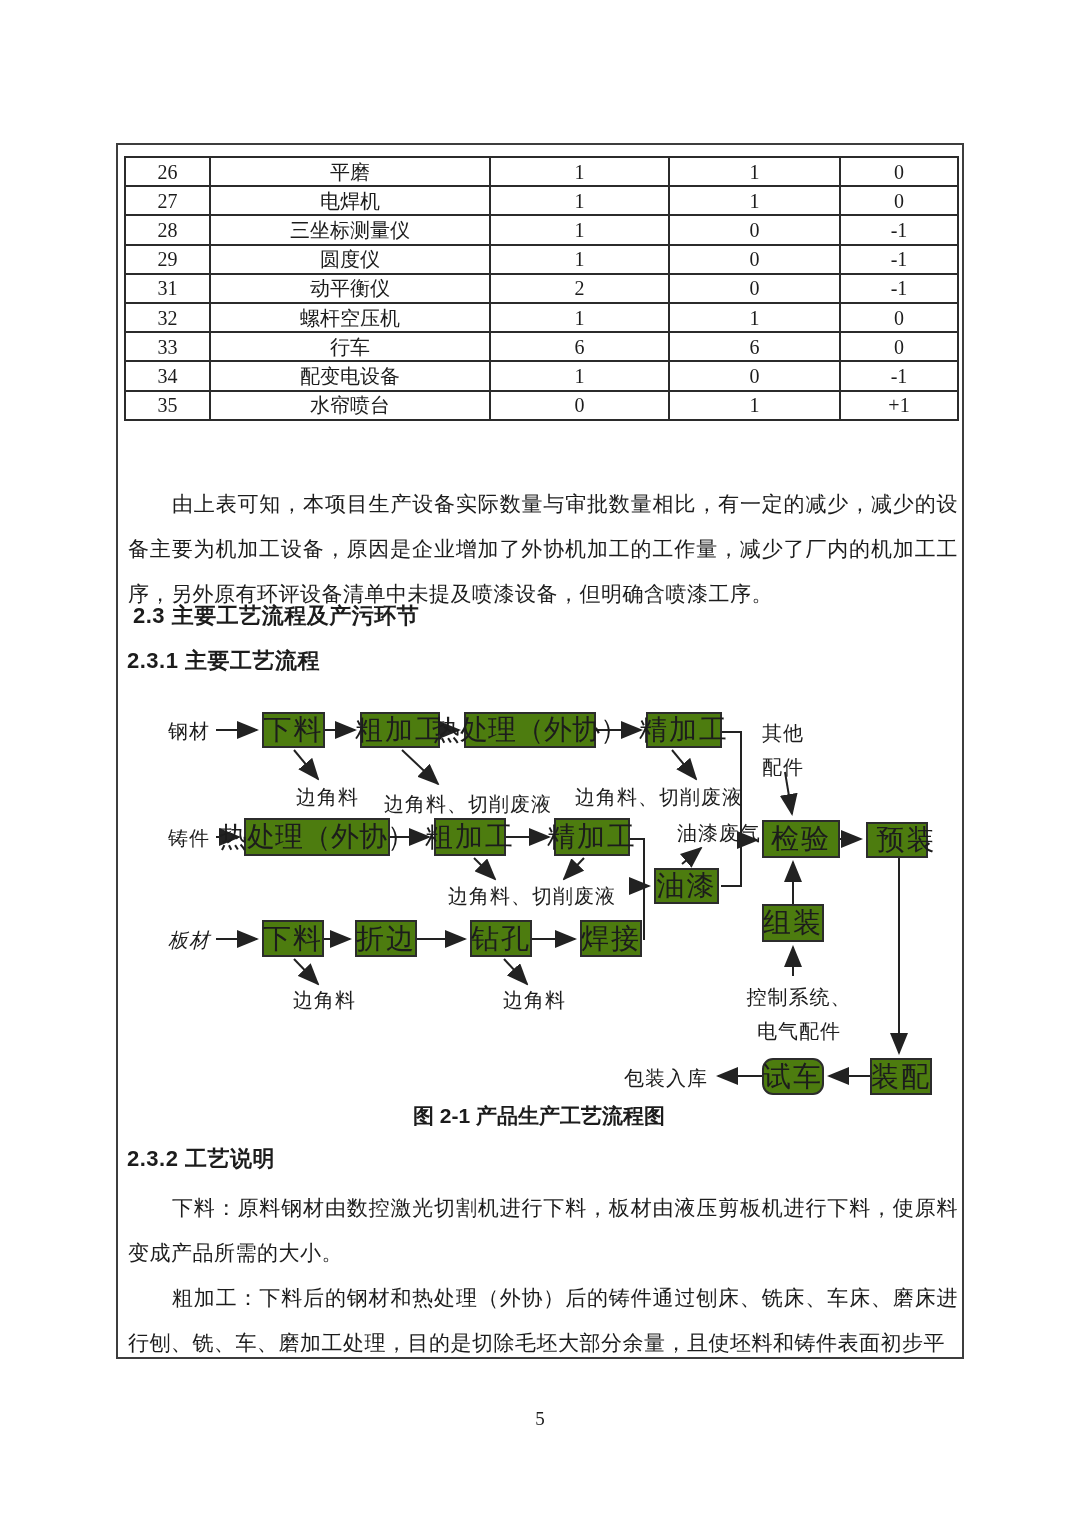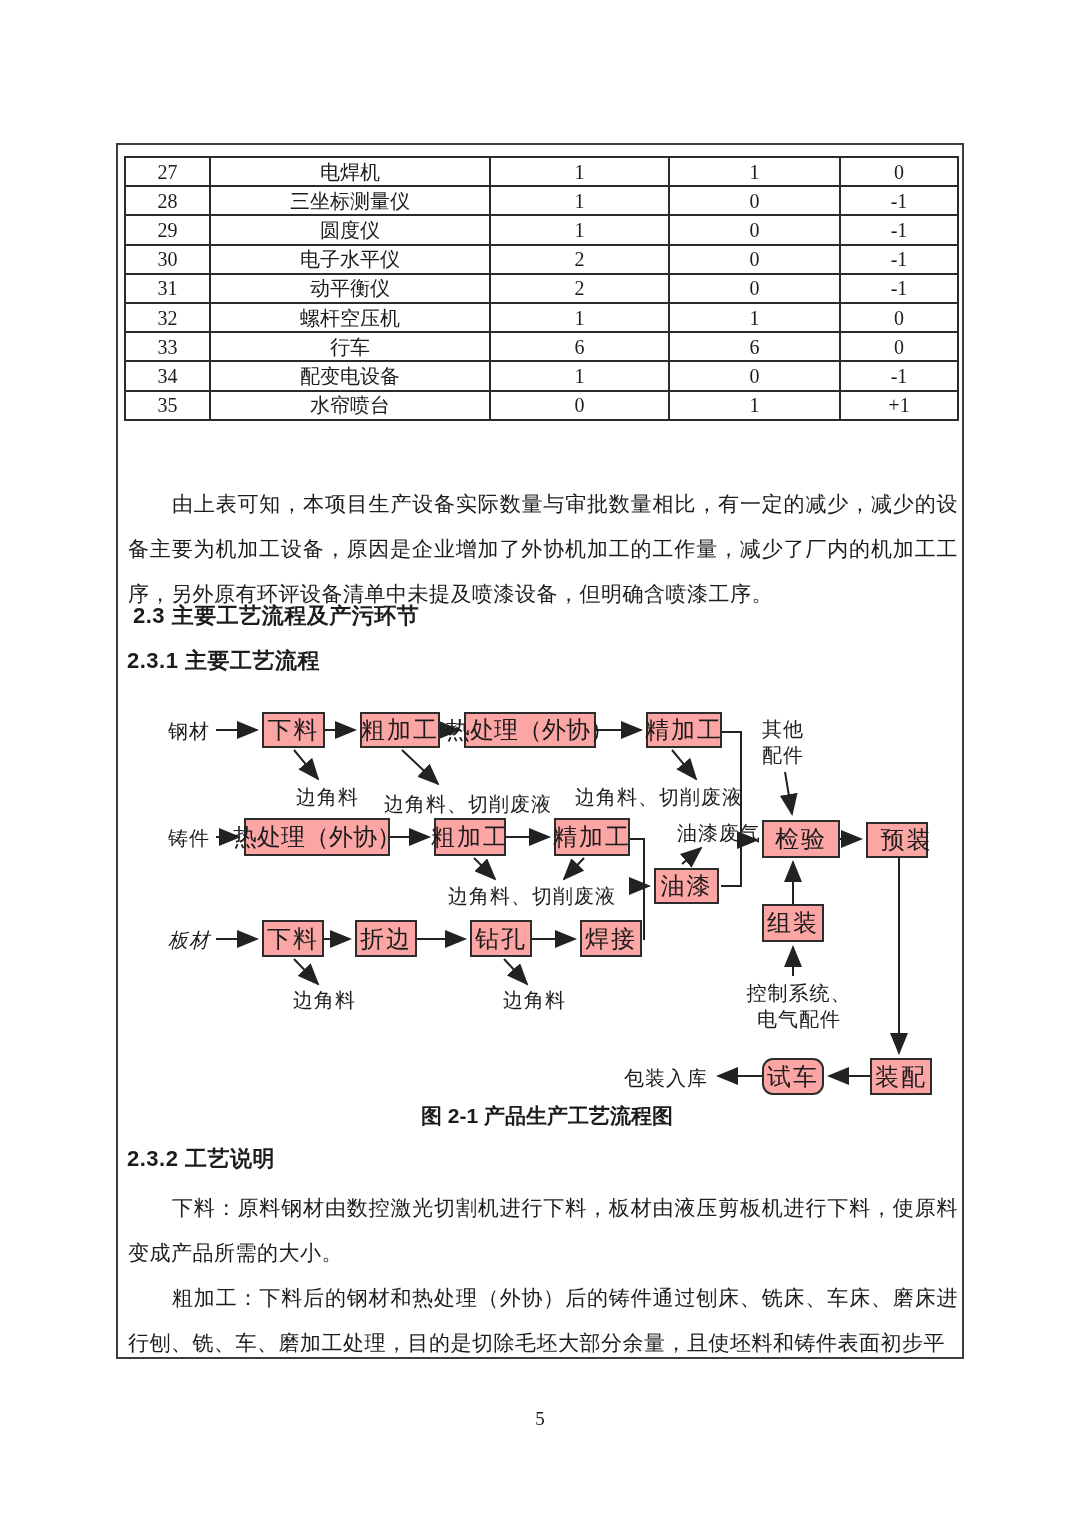--- a/index.html
+++ b/index.html
@@ -17,68 +17,68 @@
         text-align:justify;letter-spacing:0.5px;}
   .indent{text-indent:44px;}
   .heading{position:absolute;left:127px;font-family:"Liberation Sans", sans-serif;
         font-weight:bold;font-size:22px;letter-spacing:0.5px;}
   .caption{position:absolute;left:116px;width:846px;text-align:center;
         font-family:"Liberation Sans", sans-serif;font-weight:bold;font-size:21px;}
   .pagenum{position:absolute;left:0;top:1408px;width:1080px;text-align:center;font-size:19px;}
   
   .flow{position:absolute;left:122px;top:700px;width:845px;height:400px;}
   .flow svg{position:absolute;left:0;top:0;}
-  .fbox{position:absolute;border:2px solid #2c2c2c;background:#fca5a5;display:flex;
-        align-items:center;justify-content:center;font-size:24px;letter-spacing:2px;
+  .fbox{position:absolute;border:2px solid #2c2c2c;background:#4d7c0f;display:flex;
+        align-items:center;justify-content:center;font-size:28px;letter-spacing:2px;
         box-sizing:border-box;white-space:nowrap;}
   .fbox.tight{letter-spacing:0;}
   .flabel{position:absolute;font-size:20px;letter-spacing:1px;white-space:nowrap;}
   .fmulti{position:absolute;font-size:20px;letter-spacing:1px;white-space:pre-line;
-        line-height:26px;}
+        line-height:34px;}
 </style>
 </head>
 <body>
 
 <div class="page">
   <div class="border-box"></div>
 
   <table class="equip">
     <colgroup>
       <col style="width:85px">
         <col style="width:280px">
         <col style="width:179px">
       <col style="width:171px">
         <col style="width:118px">
     </colgroup>
     <tbody>
       <tr>
+        <td>26</td>
+        <td>平磨</td>
+        <td>1</td>
+        <td>1</td>
+        <td>0</td>
+      </tr>
+      <tr>
         <td>27</td>
         <td>电焊机</td>
         <td>1</td>
         <td>1</td>
         <td>0</td>
       </tr>
       <tr>
         <td>28</td>
         <td>三坐标测量仪</td>
         <td>1</td>
         <td>0</td>
         <td>-1</td>
       </tr>
       <tr>
         <td>29</td>
         <td>圆度仪</td>
         <td>1</td>
-        <td>0</td>
-        <td>-1</td>
-      </tr>
-      <tr>
-        <td>30</td>
-        <td>电子水平仪</td>
-        <td>2</td>
         <td>0</td>
         <td>-1</td>
       </tr>
       <tr>
         <td>31</td>
         <td>动平衡仪</td>
         <td>2</td>
         <td>0</td>
         <td>-1</td>
       </tr>
@@ -195,21 +195,21 @@
     <div class="flabel" style="left:171px;top:287px;">边角料</div>
     <div class="flabel" style="left:381px;top:287px;">边角料</div>
     <div class="fmulti" style="left:618px;top:280px;width:118px;text-align:center;">控制系统、
 电气配件</div>
 
     <div class="flabel" style="left:502px;top:365px;">包装入库</div>
     <div class="fbox" style="left:640px;top:358px;width:62px;height:37px;border-radius:11px;">试车</div>
     <div class="fbox" style="left:748px;top:358px;width:62px;height:37px;">装配</div>
   </div>
 
-  <div class="caption" style="top:1102px;margin-left:8px;">图 2-1  产品生产工艺流程图</div>
+  <div class="caption" style="top:1102px;">图 2-1  产品生产工艺流程图</div>
 
   <div class="heading" style="top:1144px;">2.3.2 工艺说明</div>
 
   <div class="para indent" style="top:1186px;">下料：原料钢材由数控激光切割机进行下料，板材由液压剪板机进行下料，使原料变成产品所需的大小。</div>
   <div class="para indent" style="top:1276px;">粗加工：下料后的钢材和热处理（外协）后的铸件通过刨床、铣床、车床、磨床进行刨、铣、车、磨加工处理，目的是切除毛坯大部分余量，且使坯料和铸件表面初步平</div>
 
   <div class="pagenum">5</div>
 </div>
 
 </body></html>

